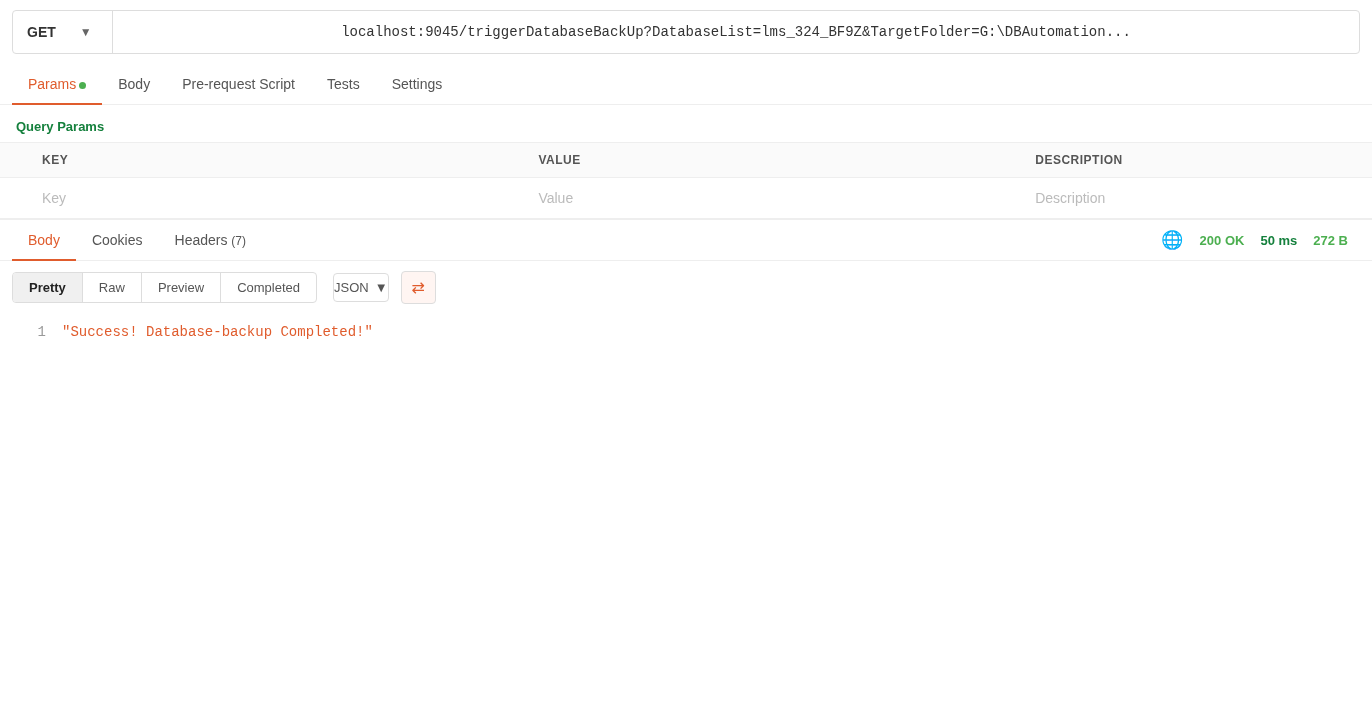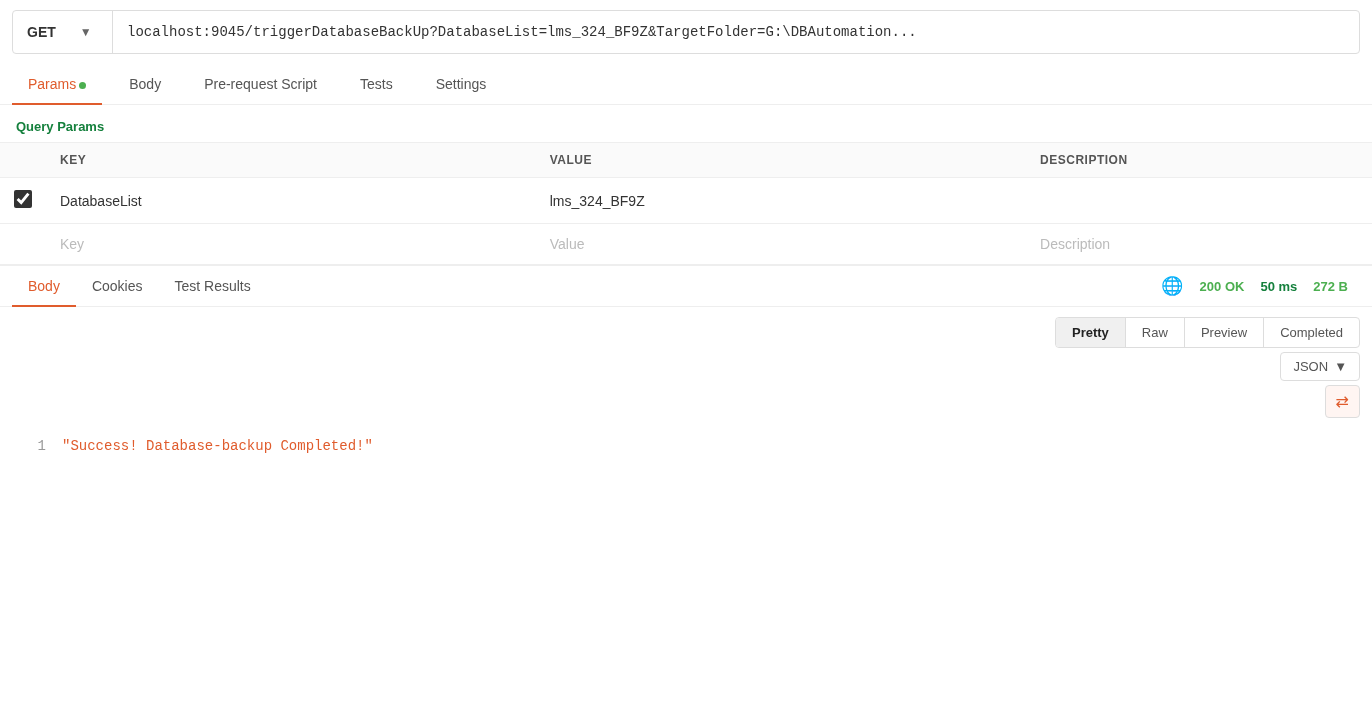--- a/index.html
+++ b/index.html
@@ -43,29 +43,30 @@
       flex: 1;
       padding: 0 14px;
       font-size: 14px;
       color: #333;
       border: none;
       outline: none;
       font-family: 'Courier New', monospace;
       white-space: nowrap;
       overflow: hidden;
       text-overflow: ellipsis;
+      text-align: center;
     }
 
     
     .tabs-container {
       display: flex;
       align-items: center;
       border-bottom: 1px solid #eee;
       padding: 0 12px;
-      gap: 11px;
+      gap: 0;
     }
     .tab {
       padding: 12px 16px;
       cursor: pointer;
       font-size: 14px;
       color: #555;
       position: relative;
       white-space: nowrap;
     }
     .tab.active {
@@ -167,24 +168,23 @@
       font-size: 13px;
     }
     .status-ok { color: #4caf50; font-weight: 600; }
     .status-time { color: #15803d; font-weight: 600; }
     .status-size { color: #4caf50; font-weight: 600; }
     .globe-icon { color: #888; font-size: 18px; }
 
     
     .format-bar {
       display: flex;
-      align-items: flex-end;
+      align-items: center;
       padding: 10px 12px;
       gap: 4px;
-      flex-direction: column;
     }
     .format-btn {
       padding: 7px 16px;
       border: none;
       background: transparent;
       cursor: pointer;
       font-size: 13px;
       color: #555;
       border-radius: 3px;
     }
@@ -205,21 +205,21 @@
     }
     .format-group .format-btn:last-child {
       border-right: none;
     }
 
     .json-selector {
       display: flex;
       align-items: center;
       border: 1px solid #ddd;
       border-radius: 4px;
-      padding: 6px 12px;
+      padding: 6px 0;
       margin-left: 12px;
       cursor: pointer;
       gap: 6px;
       font-size: 13px;
       color: #555;
     }
 
     .wrap-btn {
       margin-left: 8px;
       padding: 6px 10px;
@@ -282,28 +282,20 @@
   <thead>
     <tr>
       <th class="checkbox-cell"></th>
       <th class="col-key">KEY</th>
       <th class="col-value">VALUE</th>
       <th class="col-desc">DESCRIPTION</th>
     </tr>
   </thead>
   <tbody>
 
-    <tr>
-      <td class="checkbox-cell">
-        <input type="checkbox" class="param-checkbox" checked="" style="">
-      </td>
-      <td>DatabaseList</td>
-      <td>lms_324_BF9Z</td>
-      <td></td>
-    </tr>
 
 
     <tr>
       <td class="checkbox-cell"></td>
       <td>
         <span class="placeholder-text">Key</span>
       </td>
       <td>
         <span class="placeholder-text">Value</span>
       </td>
@@ -318,21 +310,22 @@
 
 <div class="response-tabs-row">
   <div class="response-tabs">
     <div class="tab active">
       <span>Body</span>
     </div>
     <div class="tab">
       <span>Cookies</span>
     </div>
     <div class="tab">
-      <span>Test Results</span>
+      <span>Headers</span>
+      <span class="badge">(7)</span>
     </div>
   </div>
   <div class="response-status">
     <span class="globe-icon">🌐</span>
     <span class="status-ok">200 OK</span>
     <span class="status-time">50 ms</span>
     <span class="status-size">272 B</span>
   </div>
 </div>
 

